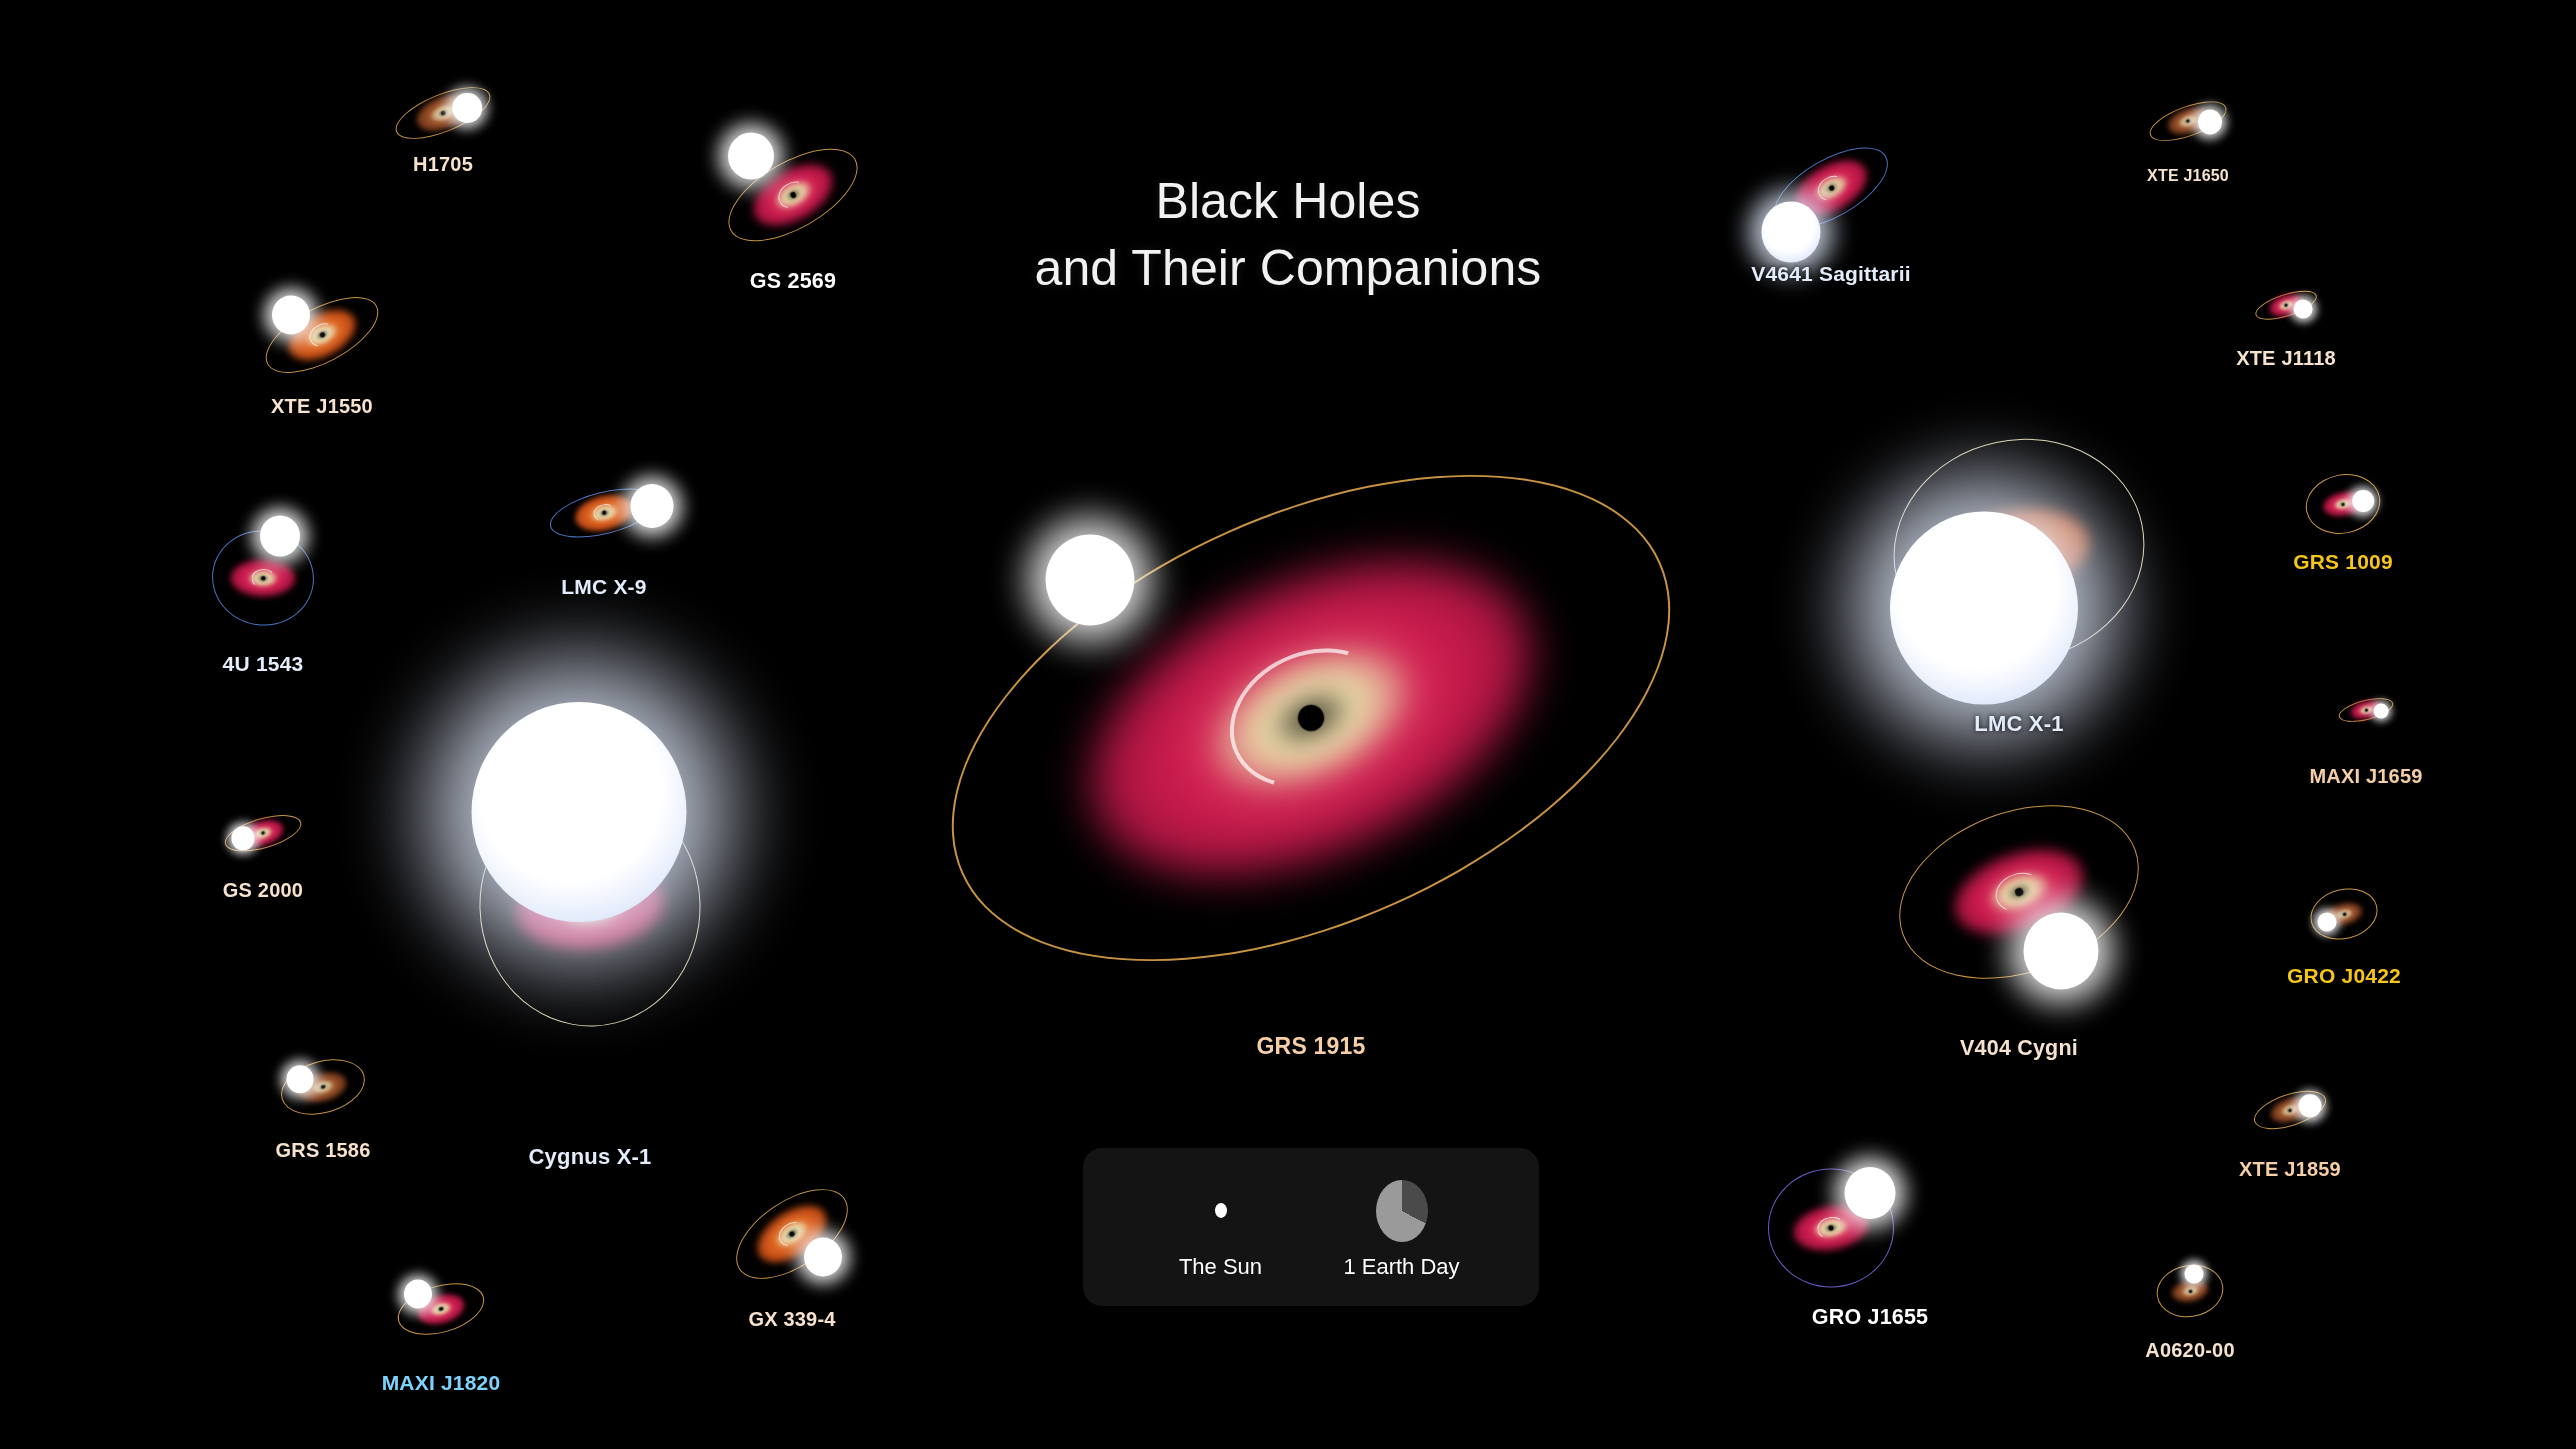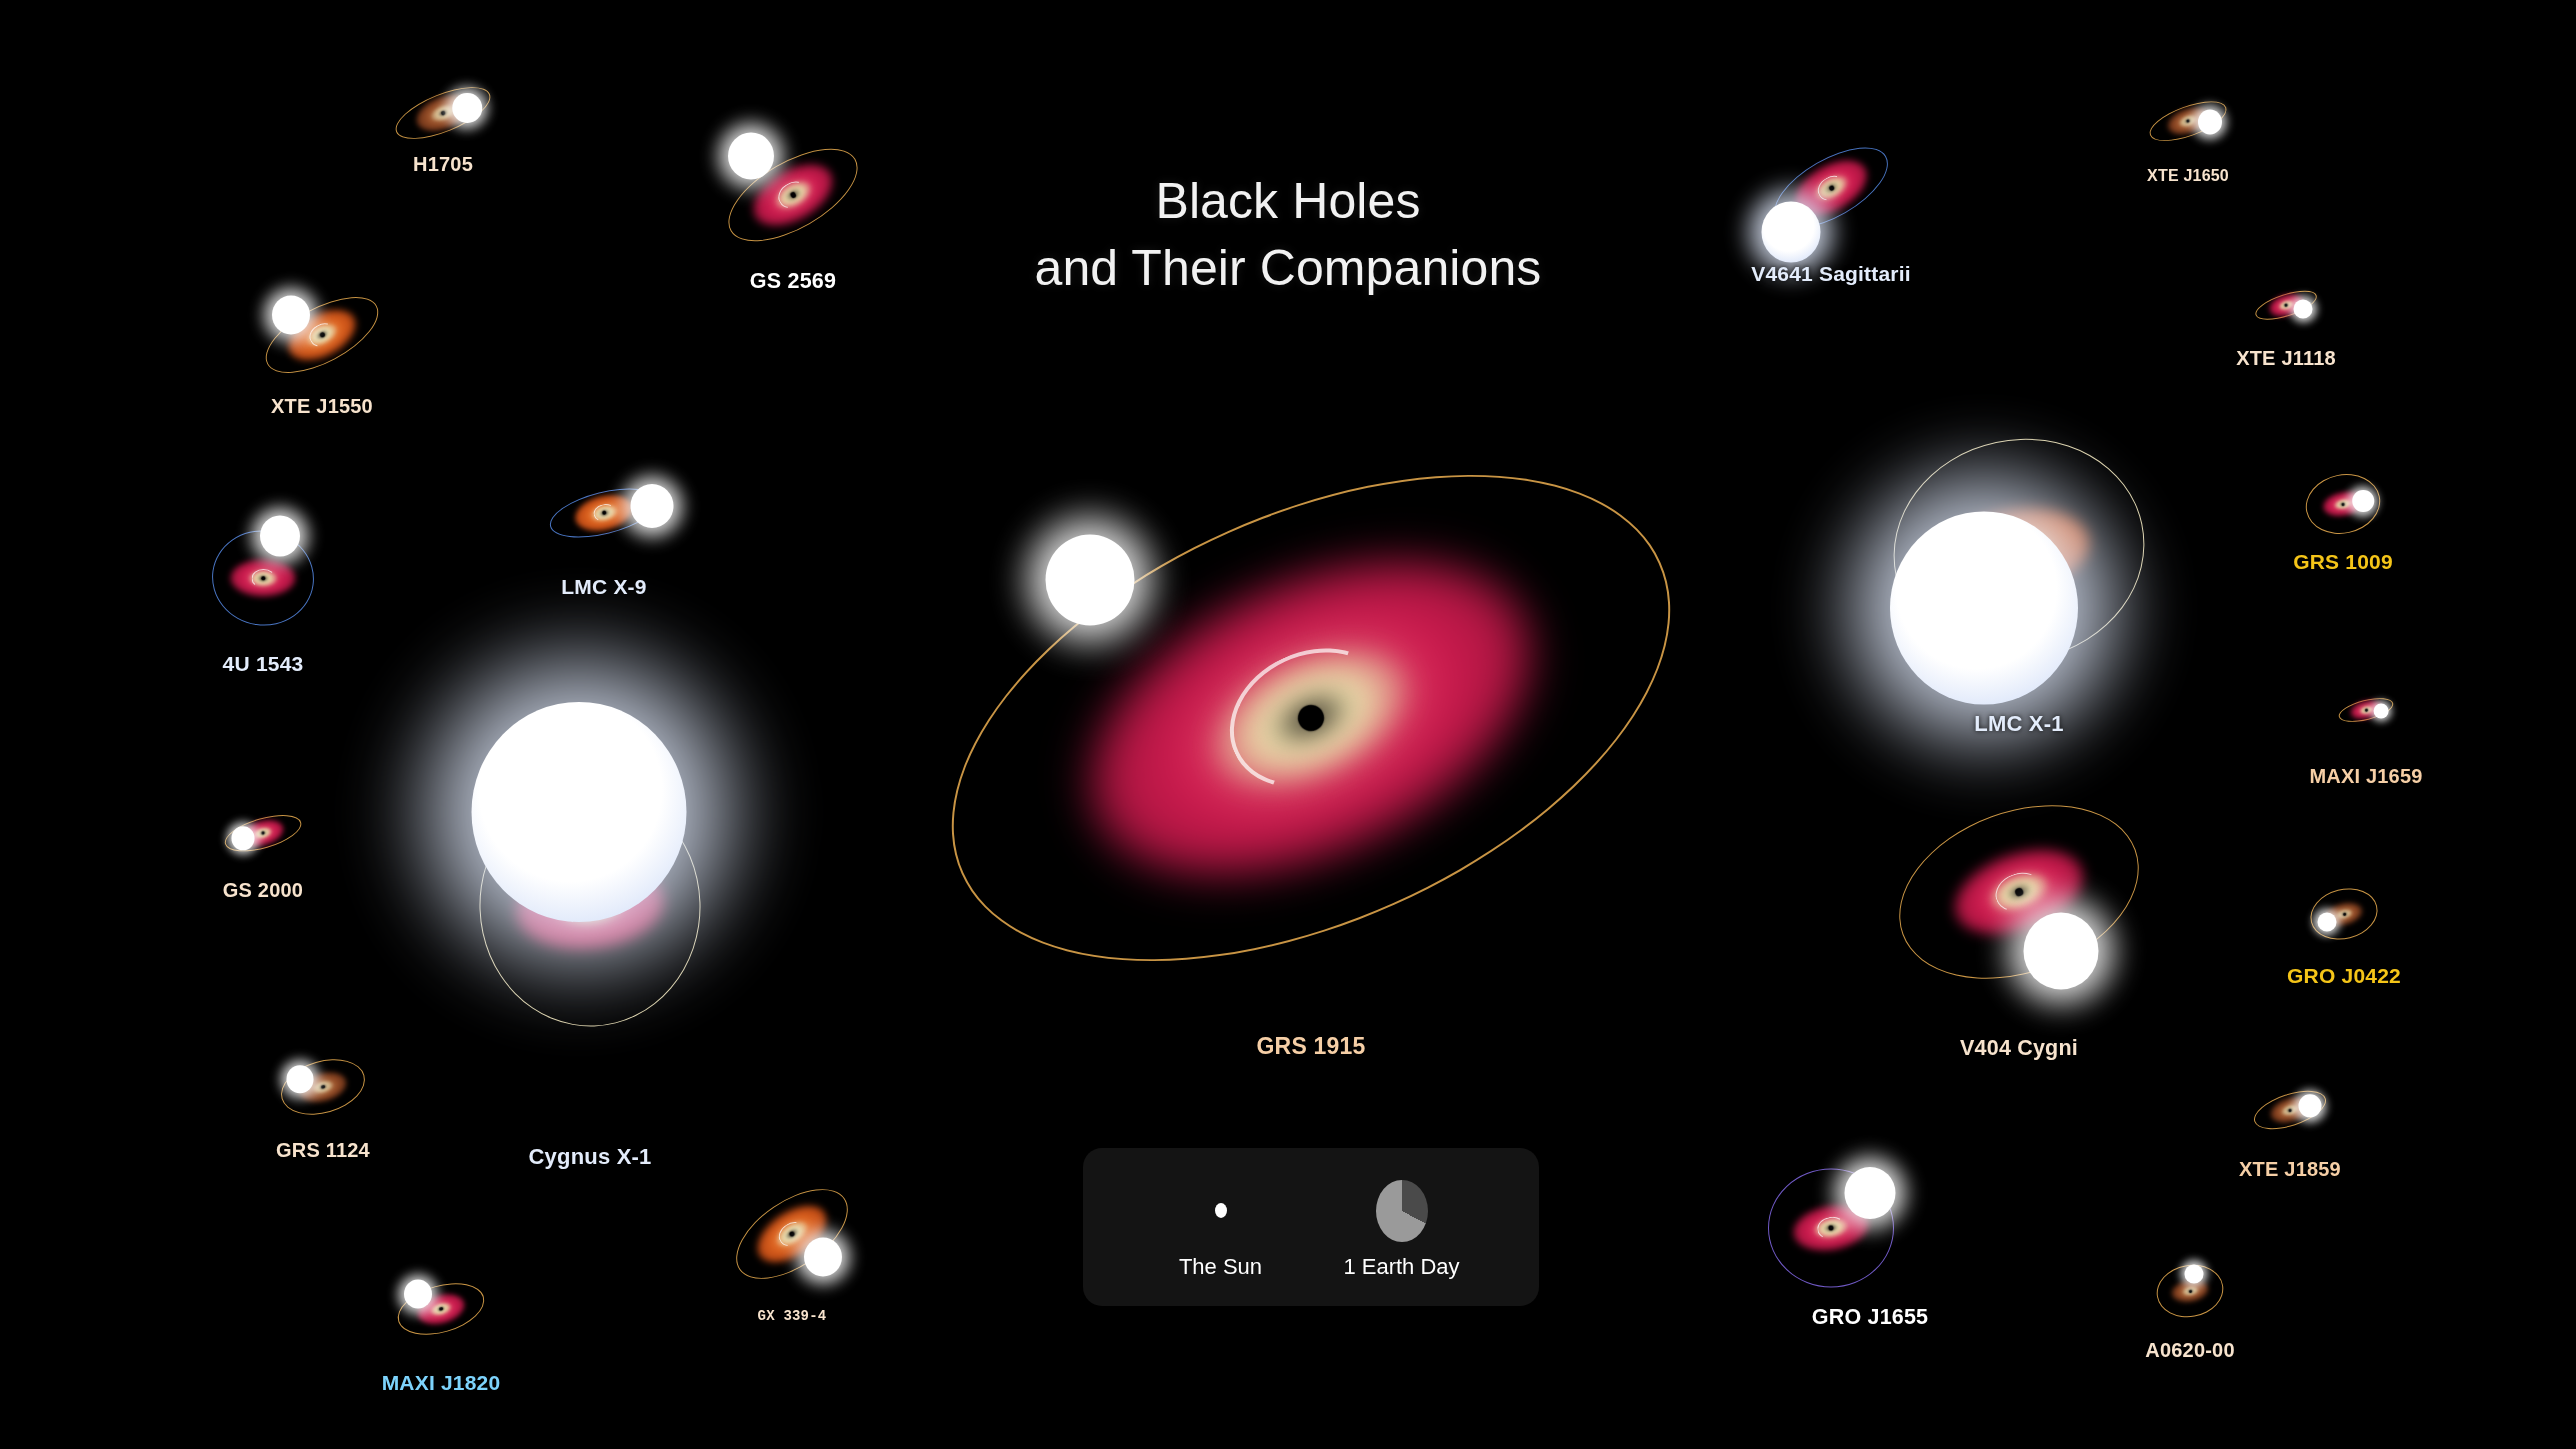--- a/index.html
+++ b/index.html
@@ -311,21 +311,21 @@
         <div class="orbit" style="left: 0px; top: 0px; width: 86px; height: 52px; border-width: 1.3px; border-color: rgb(217, 161, 74); --rot: -16deg; opacity: 0.92;"></div>
         <div class="disk art" style="left: 0px; top: 0px; width: 48px; height: 27.5px; transform: translate(-50%, -50%) rotate(-16deg); --hb: 2.7px; --ib: 1.3px;">
           <div class="halo" style="background: radial-gradient(rgb(216, 193, 148) 0%, rgb(156, 81, 41) 38%, rgb(109, 51, 24) 66%, rgba(0, 0, 0, 0) 84%);"></div>
           <div class="inner" style="background: radial-gradient(rgba(20, 20, 14, 0.95) 0%, rgb(216, 193, 148) 30%, rgba(0, 0, 0, 0) 74%);"></div>
           <div class="mote" style="width: 2.7px; height: 2.7px;"></div>
         </div>
         <div class="star art" style="left: -23px; top: -8px; width: 27px; height: 27.5px; --sg: 4px;">
           <div class="glow" style="background: radial-gradient(circle, rgb(255, 255, 255) 0%, rgb(255, 255, 255) 34%, rgba(255, 255, 255, 0) 72%); opacity: 0.85;"></div>
           <div class="core" style="background: radial-gradient(circle at 46% 40%, rgb(255, 255, 255) 0%, rgb(255, 255, 255) 52%, rgb(255, 255, 255) 78%, rgba(255, 255, 255, 0) 100%);"></div>
         </div>
-        <div class="lbl" style="left: 0px; top: 52px; color: rgb(247, 227, 205); font-size: 20px;">GRS 1124</div>
+        <div class="lbl" style="left: 0px; top: 52px; color: rgb(247, 227, 205); font-size: 20px;">GRS 1586</div>
       </div>
       <div class="sys" style="left: 2290px; top: 1110px;">
         <div class="orbit" style="left: 0px; top: 0px; width: 75px; height: 32px; border-width: 1.3px; border-color: rgb(217, 161, 74); --rot: -18deg; opacity: 0.92;"></div>
         <div class="disk art" style="left: 0px; top: 0px; width: 40px; height: 23px; transform: translate(-50%, -50%) rotate(-18deg); --hb: 2.7px; --ib: 1.3px;">
           <div class="halo" style="background: radial-gradient(rgb(216, 193, 148) 0%, rgb(156, 81, 41) 38%, rgb(109, 51, 24) 66%, rgba(0, 0, 0, 0) 84%);"></div>
           <div class="inner" style="background: radial-gradient(rgba(20, 20, 14, 0.95) 0%, rgb(216, 193, 148) 30%, rgba(0, 0, 0, 0) 74%);"></div>
           <div class="mote" style="width: 2px; height: 2px;"></div>
         </div>
         <div class="star art" style="left: 20px; top: -4px; width: 23px; height: 23.4px; --sg: 3.4px;">
           <div class="glow" style="background: radial-gradient(circle, rgb(255, 255, 255) 0%, rgb(255, 255, 255) 34%, rgba(255, 255, 255, 0) 72%); opacity: 0.85;"></div>
@@ -338,21 +338,21 @@
         <div class="disk art" style="left: 0px; top: 0px; width: 78px; height: 44px; transform: translate(-50%, -50%) rotate(-34deg); --hb: 3.7px; --ib: 1.8px;">
           <div class="halo" style="background: radial-gradient(rgb(233, 220, 174) 0%, rgb(224, 100, 31) 38%, rgb(185, 71, 20) 66%, rgba(0, 0, 0, 0) 84%);"></div>
           <div class="inner" style="background: radial-gradient(rgba(20, 20, 14, 0.95) 0%, rgb(233, 220, 174) 30%, rgba(0, 0, 0, 0) 74%);"></div>
           <div class="mote" style="width: 4px; height: 4px;"></div>
           <div class="streak" style="width: 26px; height: 20px; border-width: 0.7px; border-color: rgb(255, 255, 255) transparent transparent rgb(255, 255, 255); opacity: 0.7;"></div>
         </div>
         <div class="star art" style="left: 31px; top: 23px; width: 38px; height: 39px; --sg: 5.6px;">
           <div class="glow" style="background: radial-gradient(circle, rgb(255, 255, 255) 0%, rgb(255, 255, 255) 34%, rgba(255, 255, 255, 0) 72%); opacity: 0.85;"></div>
           <div class="core" style="background: radial-gradient(circle at 46% 40%, rgb(255, 255, 255) 0%, rgb(255, 255, 255) 52%, rgb(255, 255, 255) 78%, rgba(255, 255, 255, 0) 100%);"></div>
         </div>
-        <div class="lbl" style="left: 0px; top: 74px; color: rgb(247, 227, 205); font-size: 14px; font-family: Liberation Mono, monospace;">GX 339-4</div>
+        <div class="lbl" style="left: 0px; top: 74px; color: rgb(247, 227, 205); font-size: 20px;">GX 339-4</div>
       </div>
       <div class="sys" style="left: 1831px; top: 1228px;">
         <div class="orbit" style="left: 0px; top: 0px; width: 126px; height: 119px; border-width: 1.3px; border-color: rgb(123, 98, 216); --rot: 0deg; opacity: 0.92;"></div>
         <div class="disk art" style="left: 0px; top: 0px; width: 76px; height: 44px; transform: translate(-50%, -50%) rotate(-10deg); --hb: 3.6px; --ib: 1.8px;">
           <div class="halo" style="background: radial-gradient(rgb(232, 217, 168) 0%, rgb(212, 29, 82) 38%, rgb(168, 20, 63) 66%, rgba(0, 0, 0, 0) 84%);"></div>
           <div class="inner" style="background: radial-gradient(rgba(20, 20, 14, 0.95) 0%, rgb(232, 217, 168) 30%, rgba(0, 0, 0, 0) 74%);"></div>
           <div class="mote" style="width: 4px; height: 4px;"></div>
           <div class="streak" style="width: 25.5px; height: 20px; border-width: 0.7px; border-color: rgb(255, 255, 255) transparent transparent rgb(255, 255, 255); opacity: 0.7;"></div>
         </div>
         <div class="star art" style="left: 39px; top: -35px; width: 51px; height: 52px; --sg: 7.6px;">

